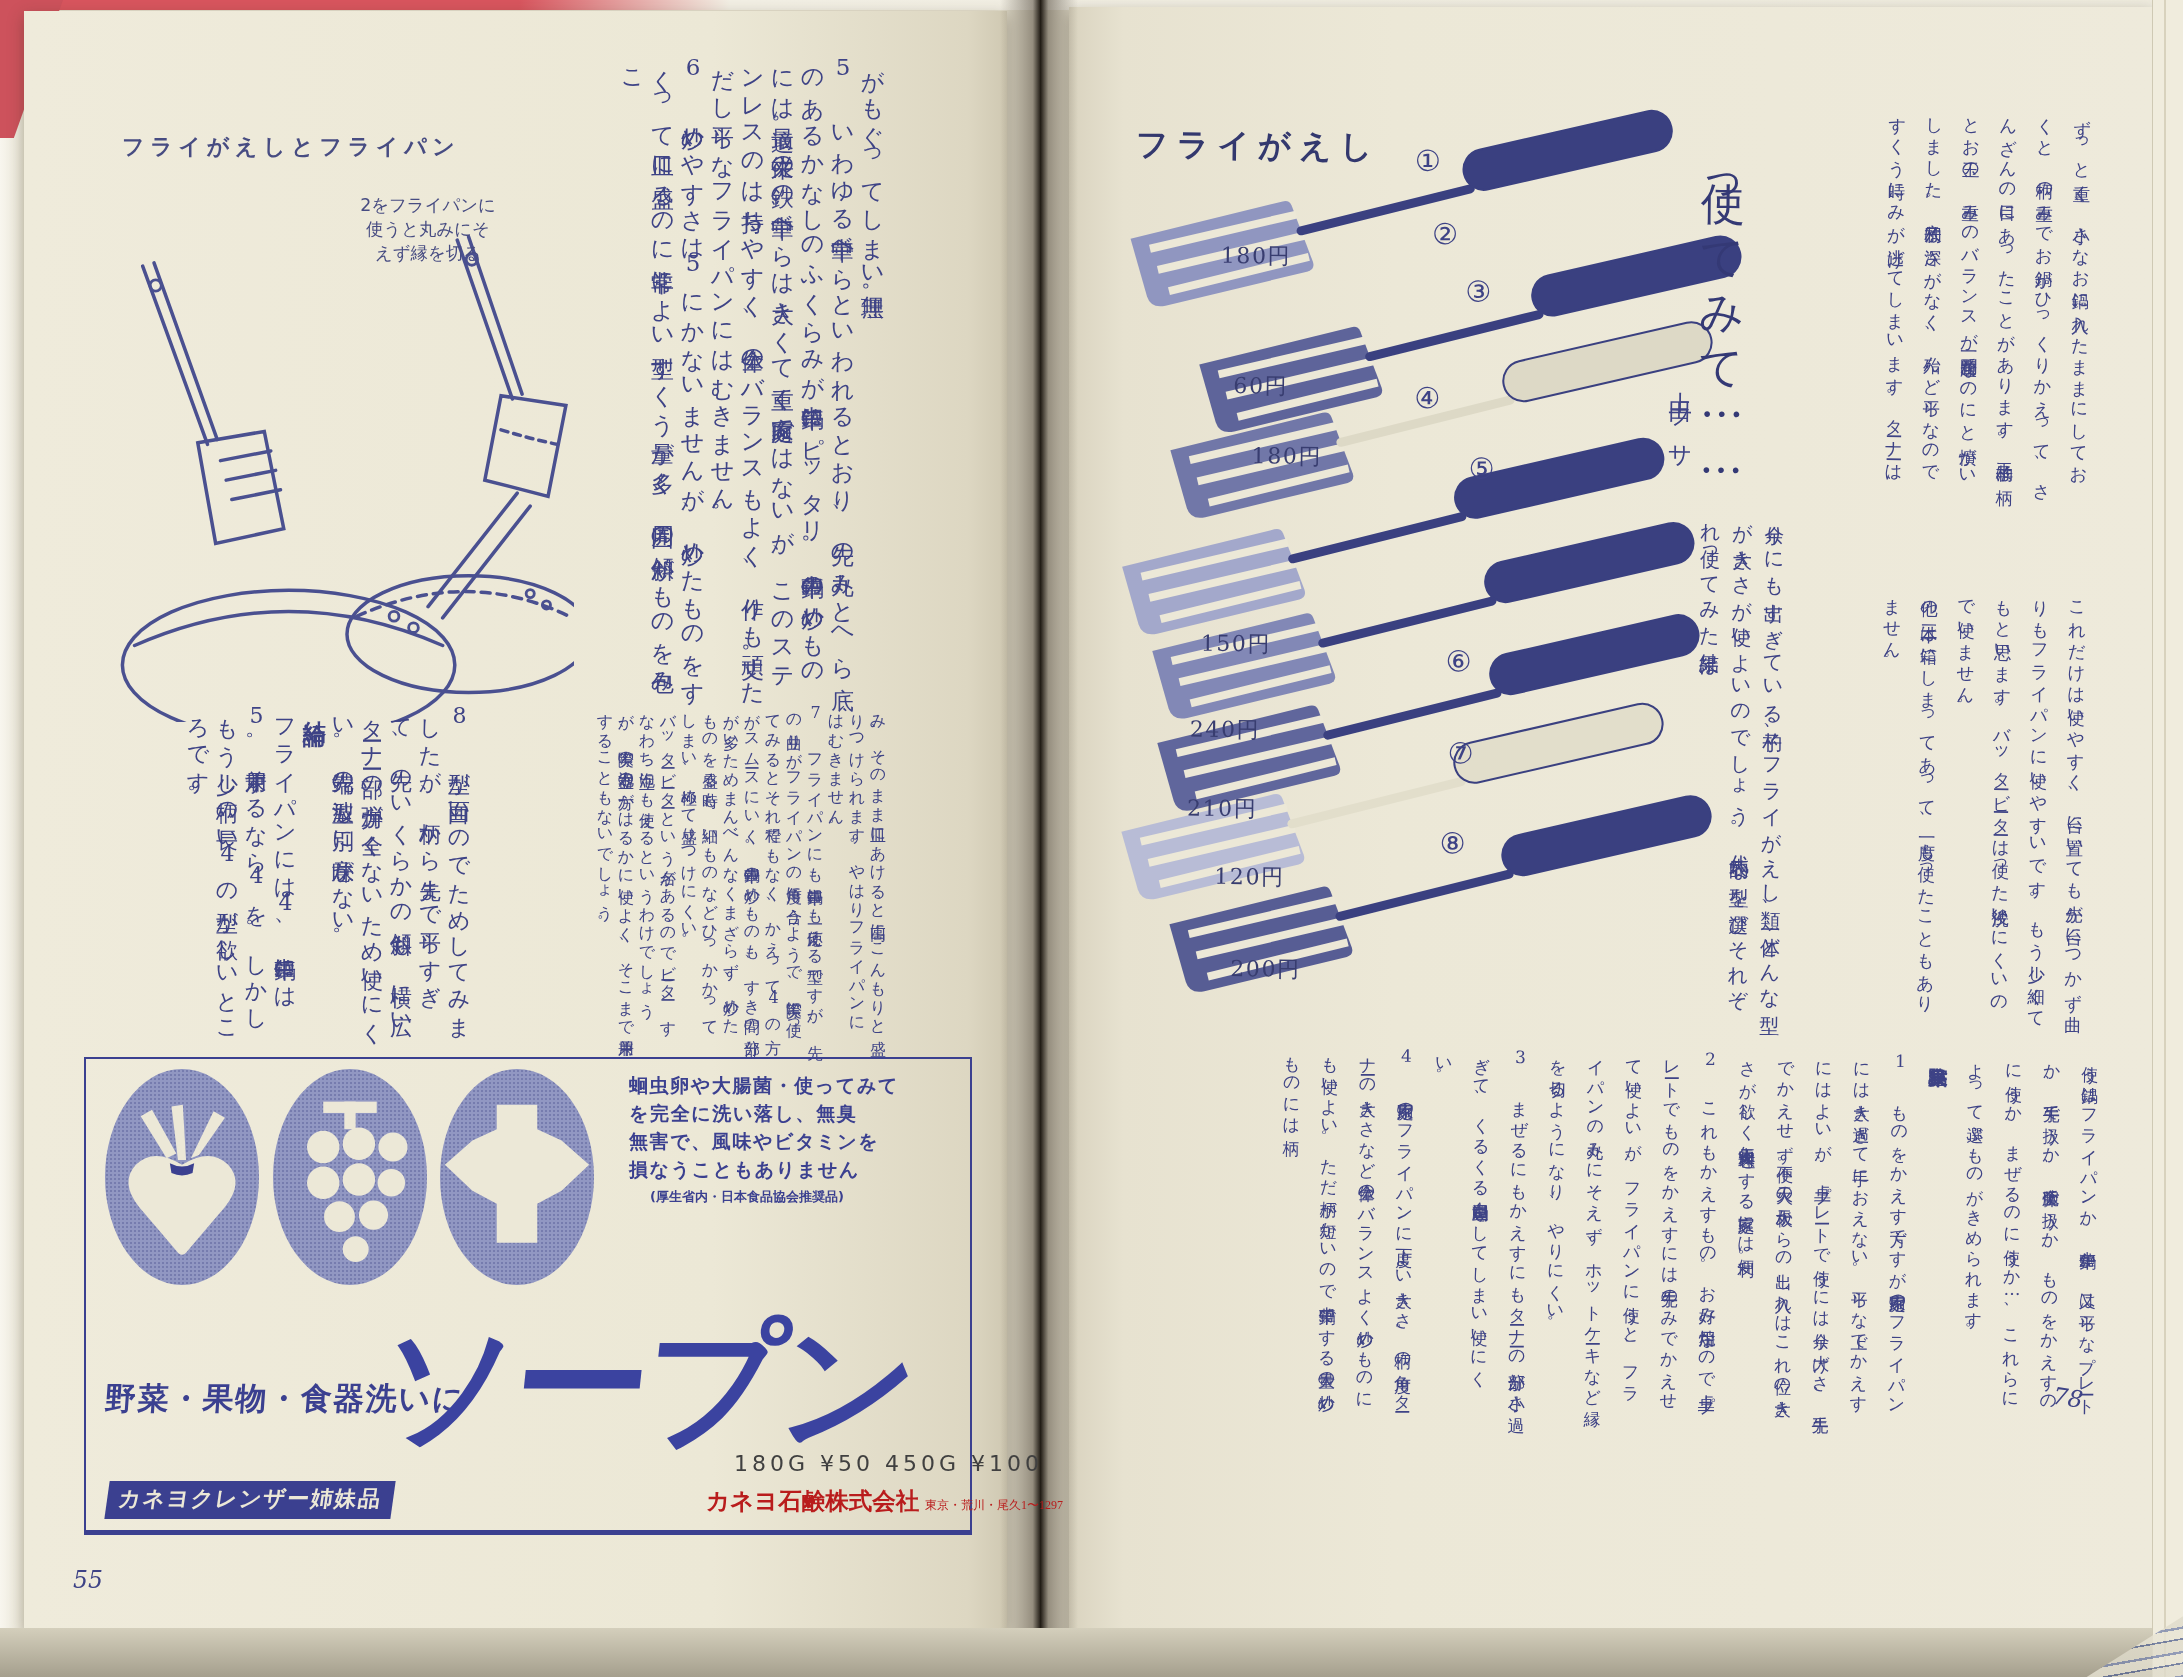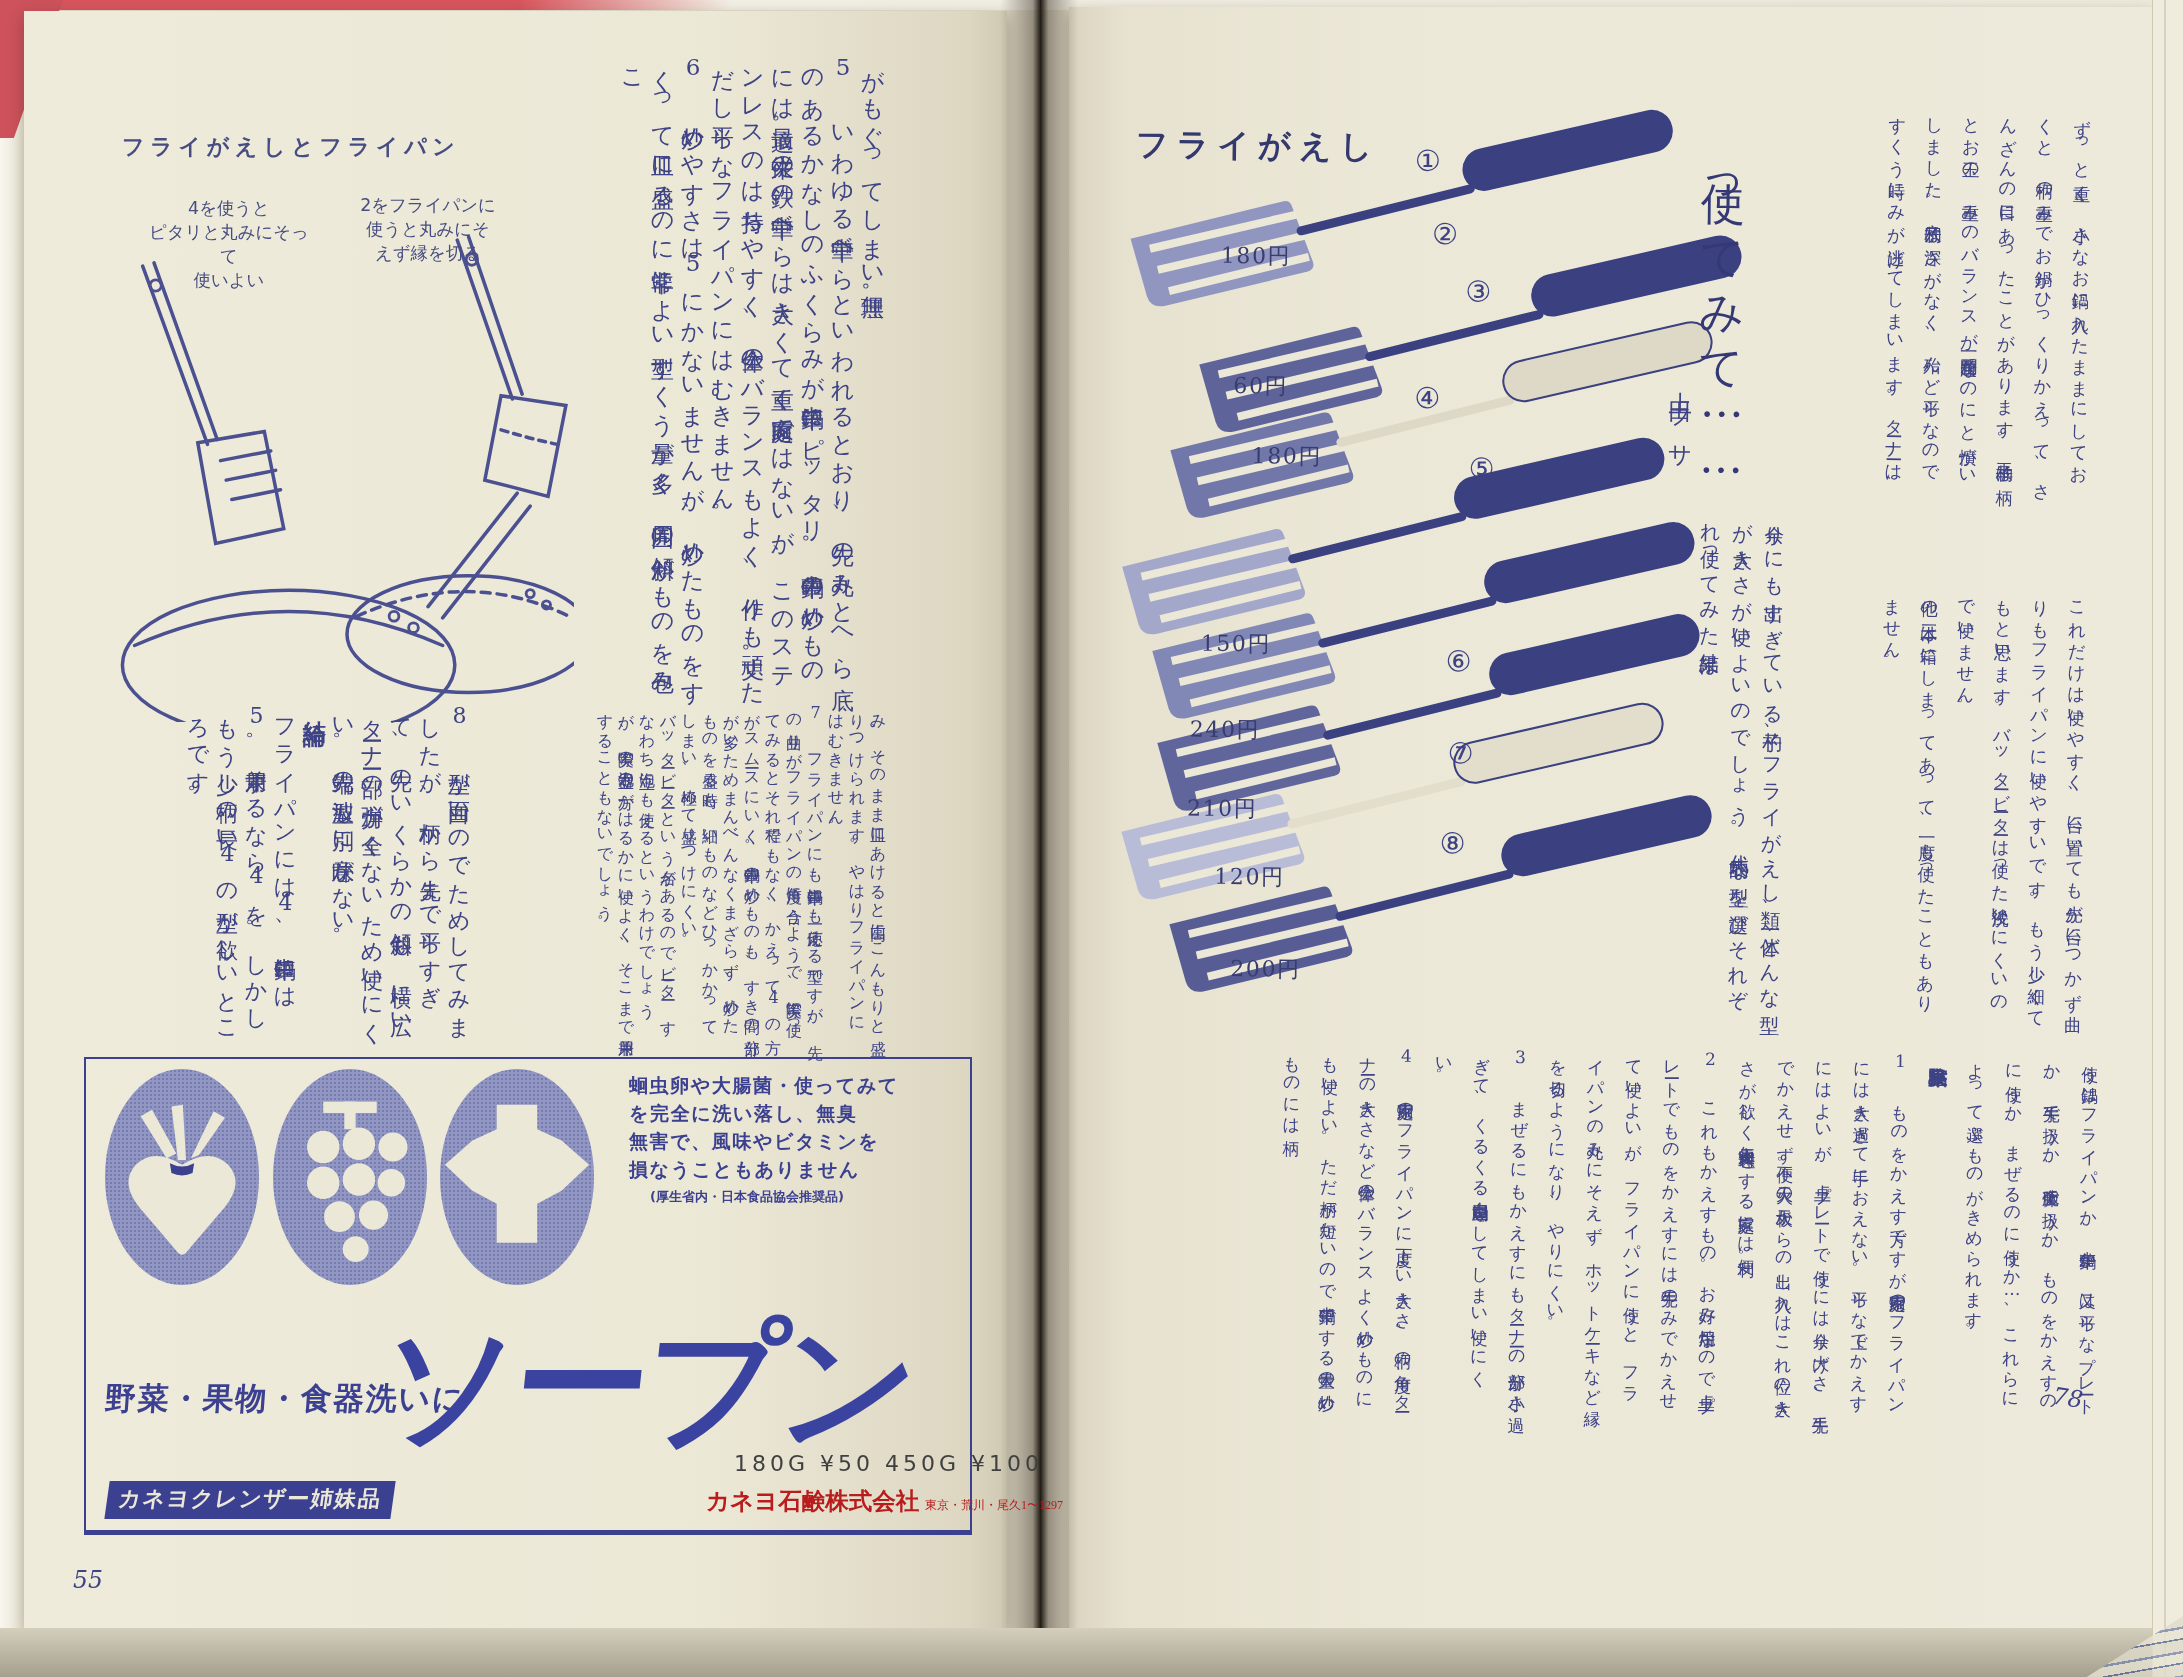--- a/index.html
+++ b/index.html
@@ -138,23 +138,20 @@
     <circle cx="524" cy="120" r="7"></circle>
     <path d="M560,288 L640,300 L618,412 L540,392 Z"></path>
     <path d="M560,330 Q600,342 630,348" stroke-dasharray="7 6"></path>
 
     <ellipse cx="520" cy="582" rx="150" ry="72"></ellipse>
     <path d="M382,560 Q520,498 648,562" stroke-dasharray="9 7"></path>
     <circle cx="596" cy="532" r="5"></circle>
     <circle cx="616" cy="546" r="5"></circle>
   </svg>
 
-  <div class="h fig-label" style="left:144px;top:196px;width:170px;text-align:center">4を使うと
-ピタリと丸みにそって
-使いよい</div>
   <div class="h fig-label" style="left:355px;top:193px;width:146px;text-align:center">2をフライパンに
 使うと丸みにそ
 えず縁を切る</div>
 
   <div class="v lp-band1">
     <p>がもぐってしまい無理。</p>
     <p>5 いわゆる中華べらといわれるとおり、先の丸みとへら底のあるかなしのふくらみが中華鍋にピッタリ。中華鍋の炒めものには最適。従来の鉄の中華べらは大きくて重く家庭向ではないが、このステンレスのは持ちやすく、全体のバランスもよく、作りも頑丈。ただし平らなフライパンにはむきません。</p>
     <p>6 炒めやすさは5にかないませんが、炒めたものをすくって皿に盛るのに非常によい型すくう量が多く、周囲の傾斜がものを包みこ</p>
   </div>
 

